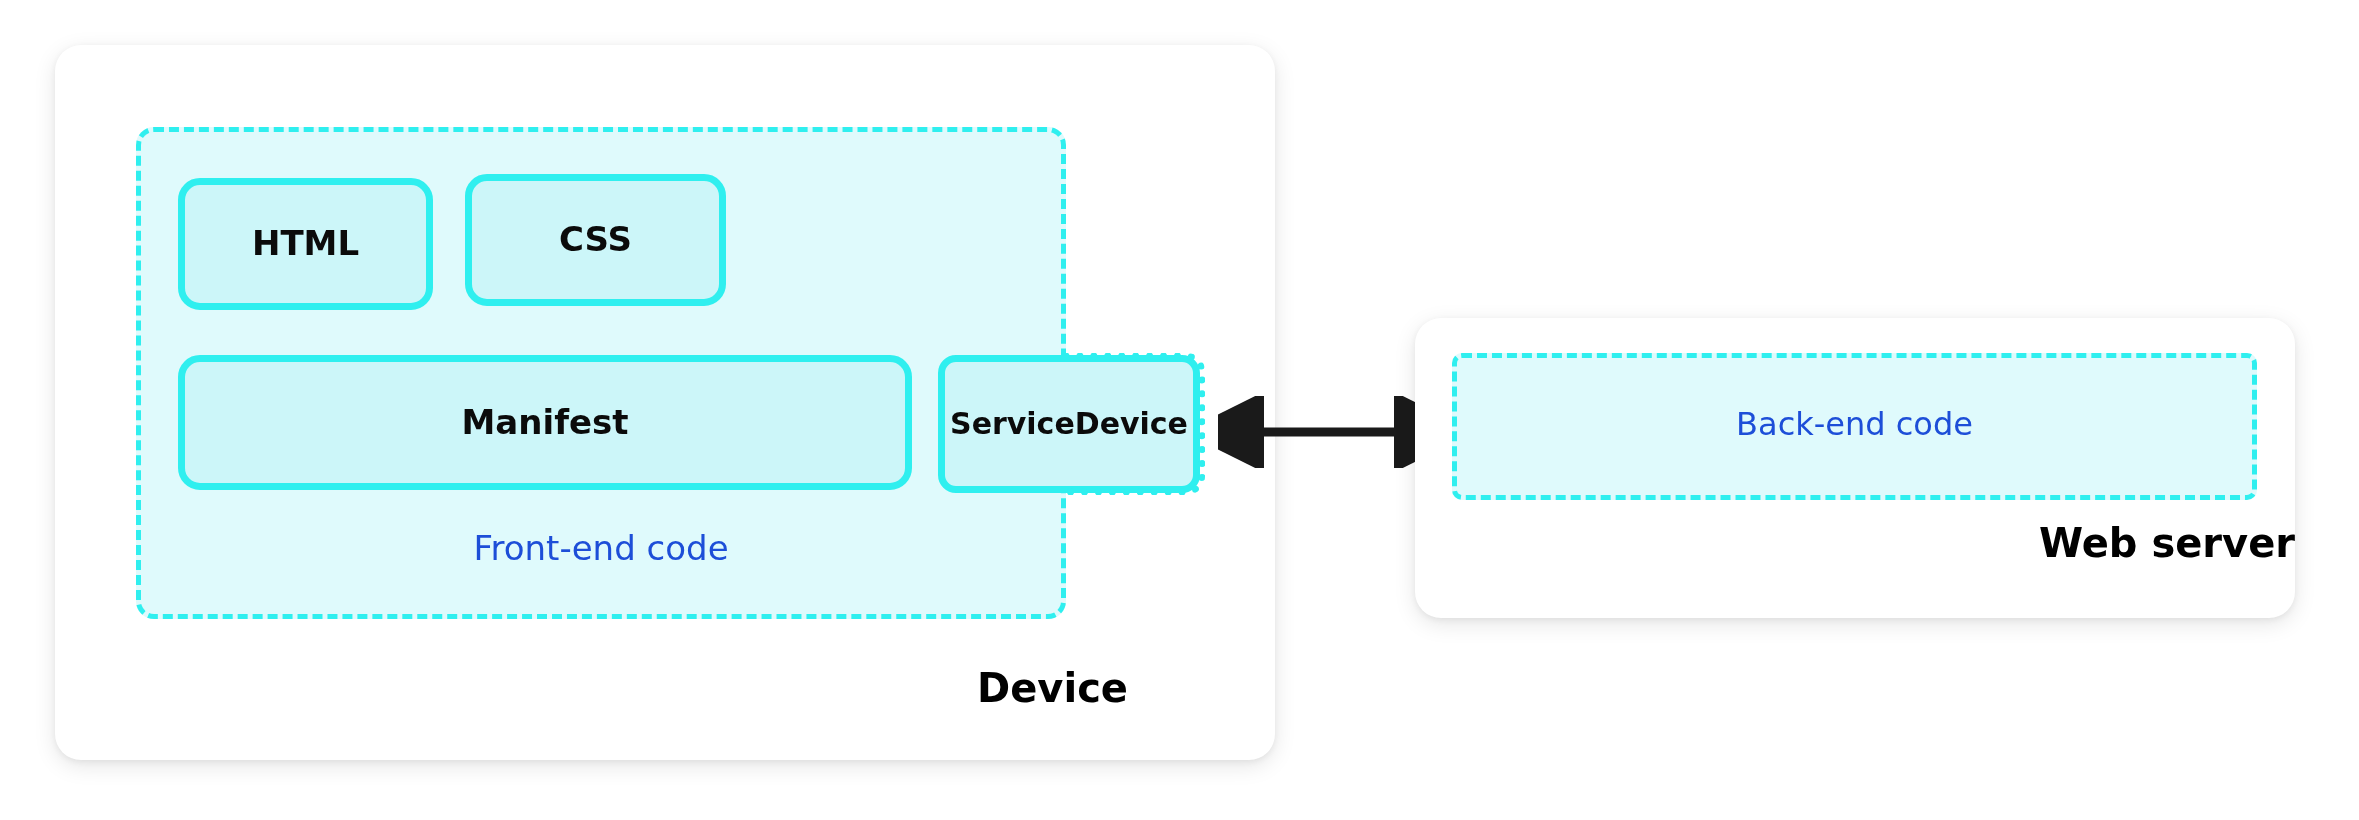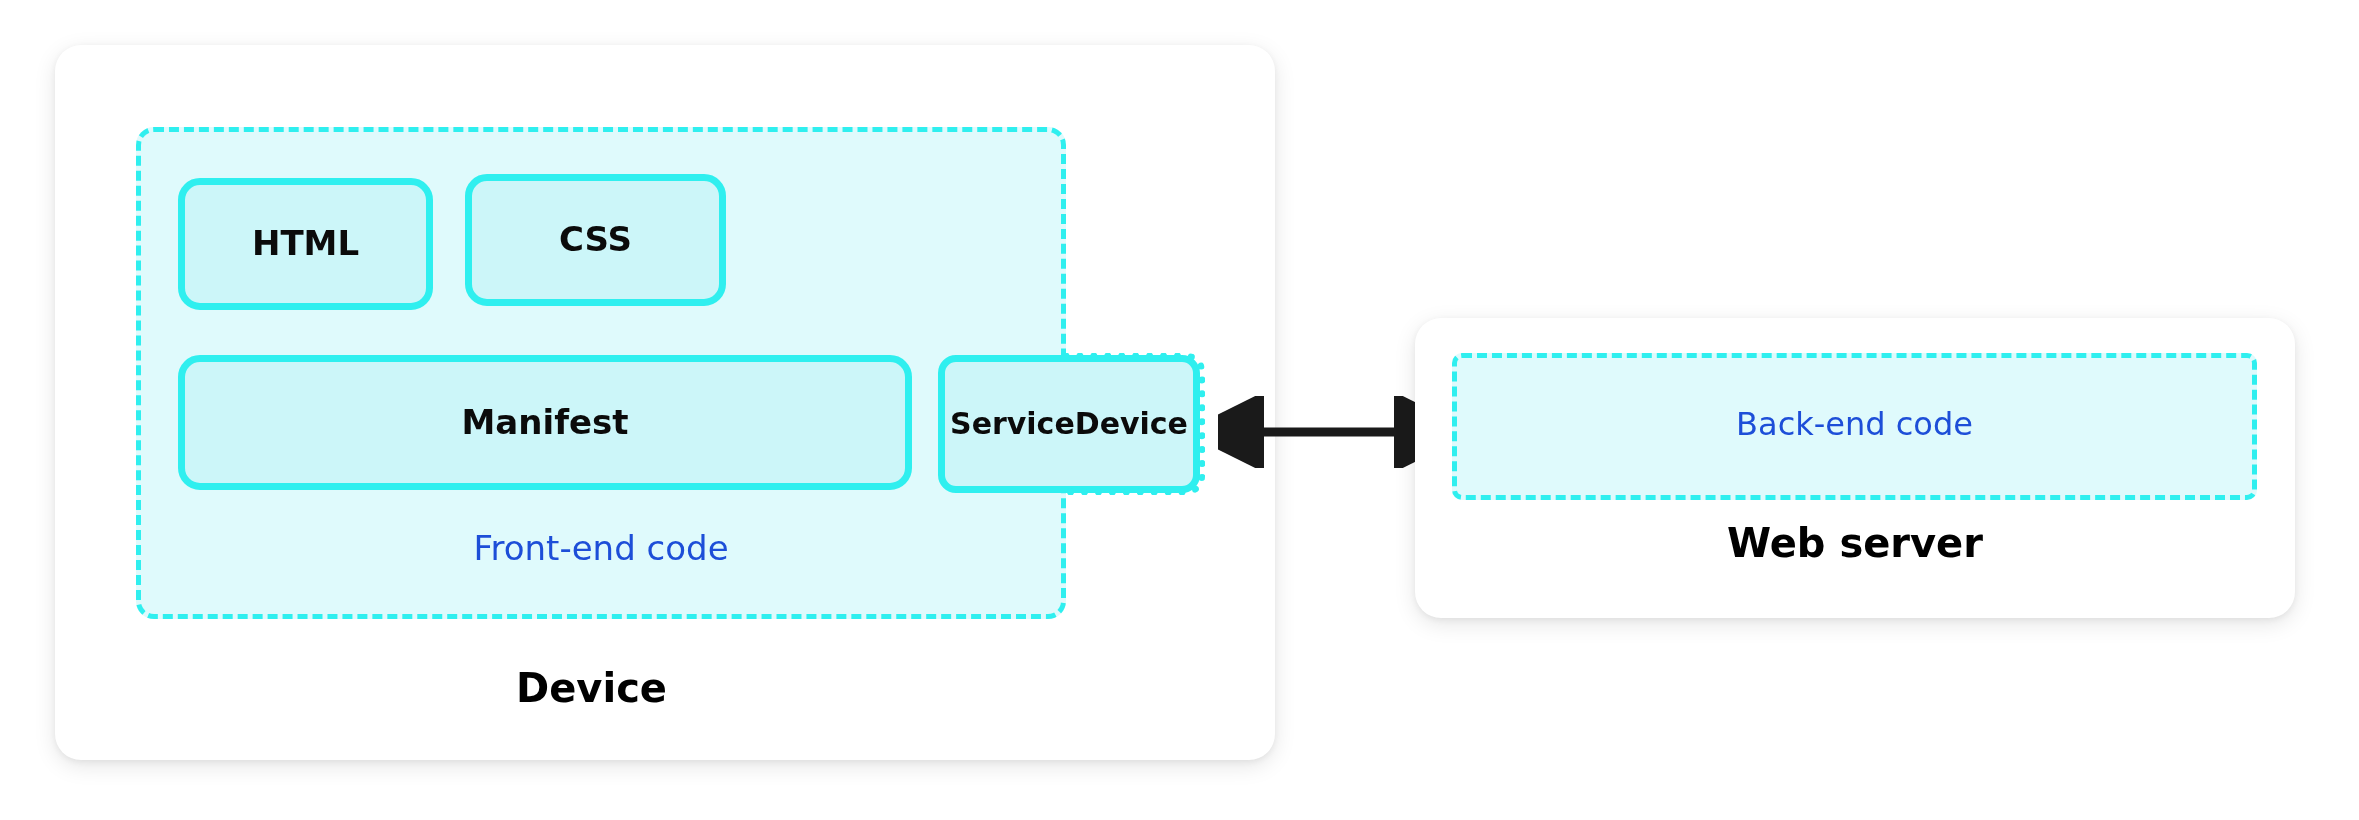--- a/index.html
+++ b/index.html
@@ -136,21 +136,21 @@
   #backend-caption {
     left: 1452px;
     top: 405px;
     width: 805px;
     font-size: 32px;
   }
 
   
   .card-title {
     position: absolute;
-    text-align: center;
+    text-align: right;
     color: #000000;
     font-weight: bold;
     font-size: 40px;
   }
   #device-title {
     left: 55px;
     top: 665px;
     width: 1073px;
   }
   #server-title {

